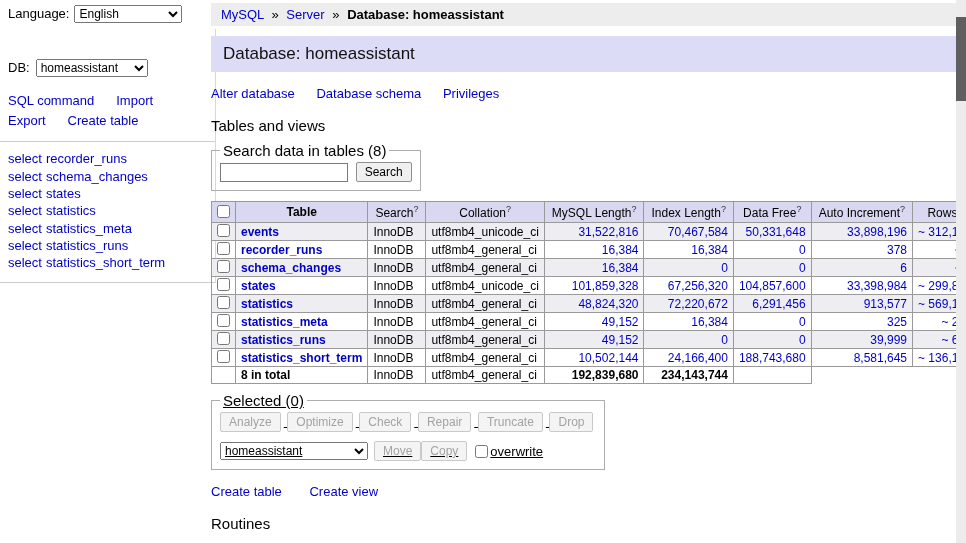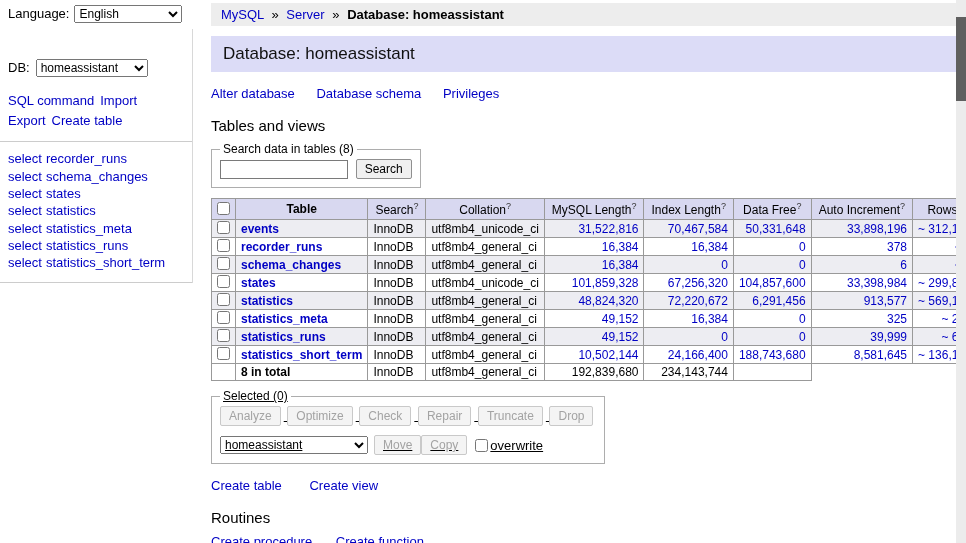--- a/index.html
+++ b/index.html
@@ -15,60 +15,60 @@
   .layout { display:flex; width:956px; }
 
   
   .sidebar { width:201px; flex:0 0 201px; }
   .lang-row { padding:5px 8px 6px; }
   .lang-row .lbl { margin-right:5px; }
   .lang-select { width:108px; }
   .brand { background:#e3e3e3; padding:8px 10px; width:193px; }
   .brand .name { font-style:italic; font-size:17px; color:#5a5a5a; letter-spacing:.4px; }
   .brand .ver { font-size:11px; color:#8a8a8a; margin-left:5px; }
-  .sidebar-body { width:193px; border-right:1px solid #d8d8d8; padding-top:26px; }
+  .sidebar-body { width:216px; border-right:1px solid #d8d8d8; padding-top:26px; }
   .db-row { padding:4px 8px 12px; }
   .db-row .lbl { margin-right:6px; }
   .db-select { width:112px; }
   .side-links { padding:2px 8px 10px; border-bottom:1px solid #ccc; line-height:1.55; }
-  .side-links a { margin-right:6px; }
+  .side-links a { margin-right:22px; }
   .table-links { padding:8px 8px 10px; border-bottom:1px solid #ccc; line-height:1.18; font-size:13px; }
   .table-links .tl { white-space:nowrap; padding:1px 0; }
   .table-links a { margin-right:4px; }
 
   
   .main { flex:1; padding:0 10px; }
   .top-row { display:flex; align-items:flex-start; margin-top:3px; }
   .breadcrumb { flex:1; background:#ededed; padding:4px 10px; margin-right:7px; }
   .breadcrumb .sep { margin:0 4px; }
   .breadcrumb .current { font-weight:bold; }
   .btn { background:#f0f0f0; border:1px solid #8f8f8f; border-radius:2px; font-size:12px; padding:2px 8px; color:#000; cursor:pointer; }
   .btn:disabled { color:#a3a3a3; border-color:#c9c9c9; background:#f4f4f4; cursor:default; }
 
   h2.page-title { margin:10px 43px 0 0; background:#dcdcf7; font-size:17px; font-weight:normal; color:#111; padding:8px 12px; }
   .actions { margin-top:14px; }
   .actions a { margin-right:18px; }
   h3 { font-size:15px; font-weight:normal; margin:16px 0 8px; }
 
   fieldset { border:1px solid #adadad; margin:0; padding:3px 8px 8px; display:inline-block; }
-  legend { font-size:12px; padding:0 3px; }
+  legend { font-size:15px; padding:0 3px; }
   .search-input { width:128px; height:19px; border:1px solid #7a7a7a; font-size:12px; padding:1px 3px; margin-right:4px; }
 
   table.data { border-collapse:collapse; margin-top:10px; font-size:12px; }
   .data th, .data td { border:1px solid #999; padding:1px 5px; white-space:nowrap; }
   .data thead th { background:#d8d8f0; font-weight:normal; text-align:center; padding:2px 7px; }
   .data thead th.col-table { font-weight:bold; }
   .data tbody tr:nth-child(odd) { background:#ededf2; }
   .data tbody th { text-align:left; }
   .data tbody th a { font-weight:bold; }
   .data td.num { text-align:right; }
   .data .check { text-align:center; width:22px; padding:0 3px; }
   .data .comment-col { min-width:55px; }
   .data tfoot th { text-align:left; }
-  .data tfoot .num { text-align:right; }
+  .data tfoot .num { text-align:right;font-weight:bold; }
   sup.help { font-size:9px; vertical-align:super; color:#333; }
   input[type=checkbox] { margin:1px 2px; }
 
   .selected-box { margin-top:8px;text-decoration:underline; }
   .selected-box .row1 button { margin-right:3px; }
   .selected-box .row2 { margin-top:9px; display:flex; align-items:center; }
   .selected-box .row2 .mv { margin-right:7px; }
   .move-select { width:148px; margin-right:6px; }
   .overwrite-wrap { margin-left:6px; display:flex; align-items:center; font-size:13px; }
 

